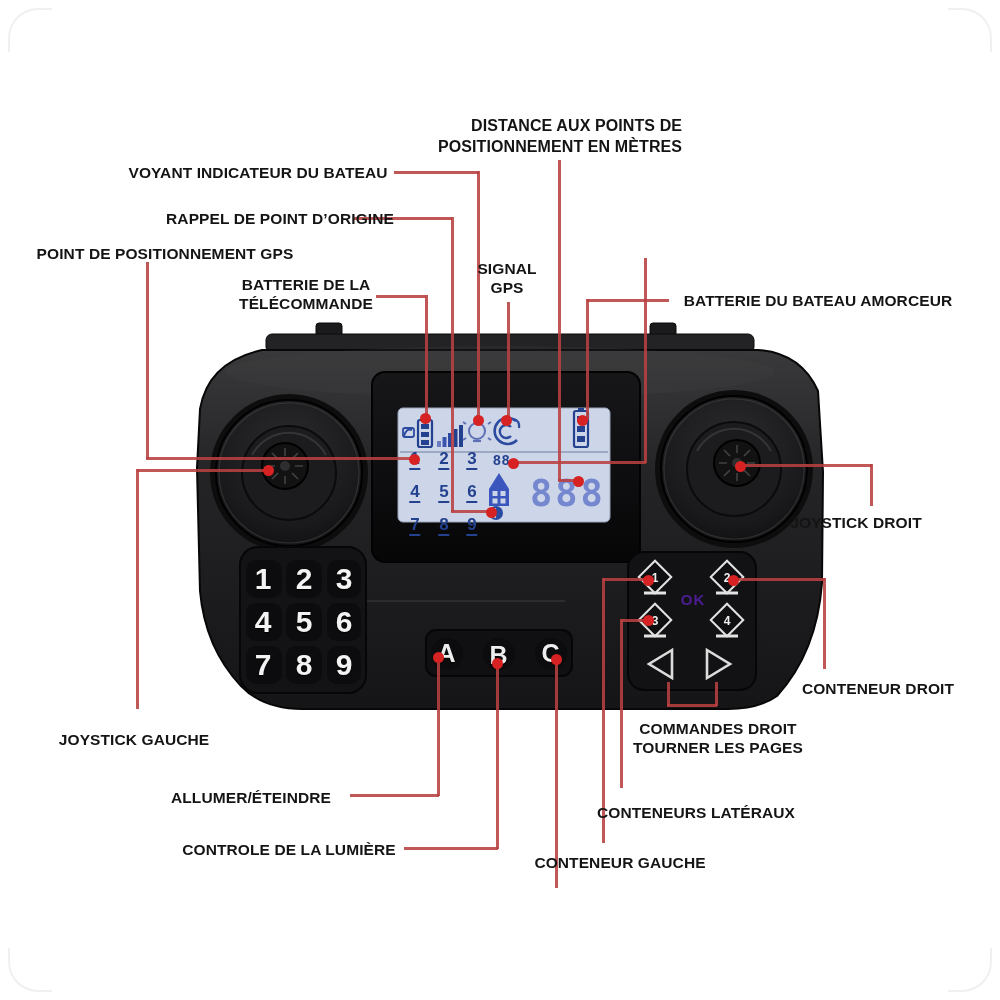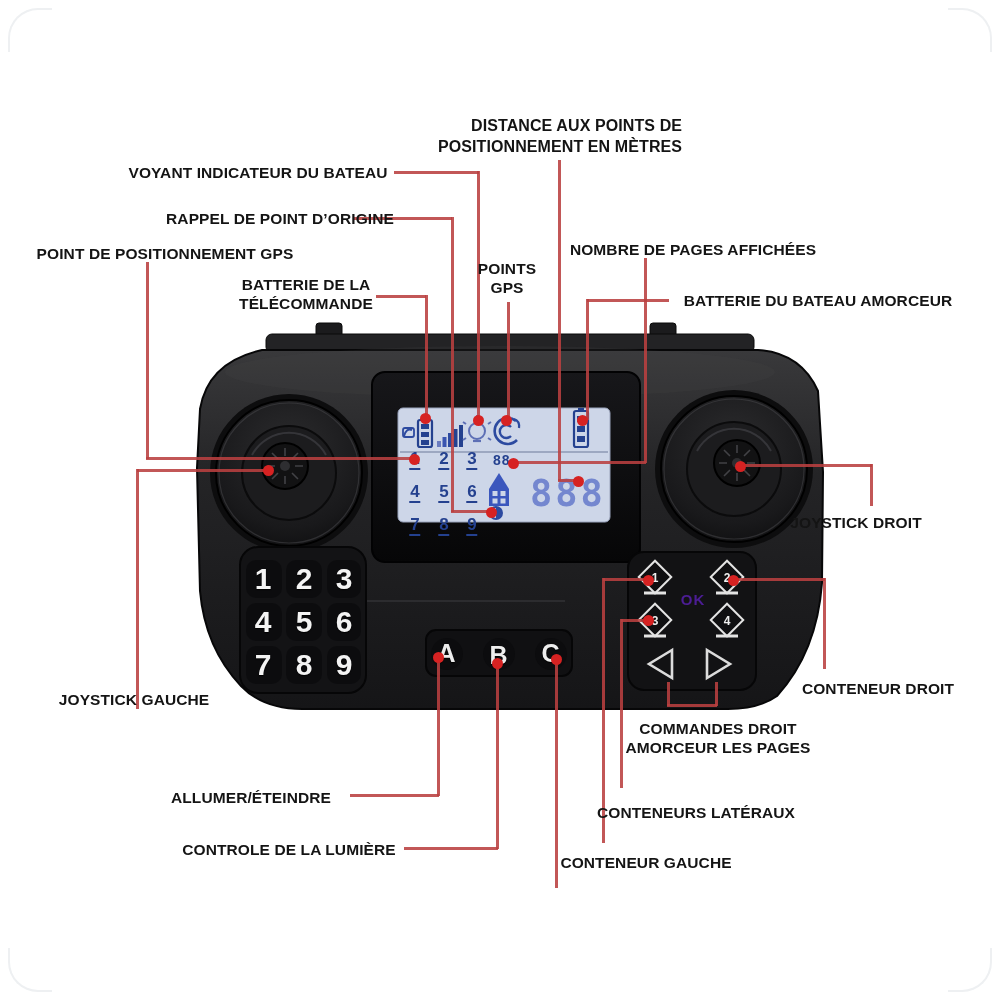--- a/index.html
+++ b/index.html
@@ -300,30 +300,29 @@
     <div>POSITIONNEMENT EN MÈTRES</div>
   </div>
   <div class="lbl" style="left:280px;top:209px">RAPPEL DE POINT D’ORIGINE</div>
   <div class="lbl" style="left:258px;top:163px">VOYANT INDICATEUR DU BATEAU</div>
   <div class="lbl" style="left:165px;top:244px">POINT DE POSITIONNEMENT GPS</div>
   <div class="lbl" style="left:306px;top:275px">
     <div>BATTERIE DE LA</div>
     <div>TÉLÉCOMMANDE</div>
   </div>
   <div class="lbl" style="left:507px;top:259px">
-    <div>POINTS</div>
+    <div>SIGNAL</div>
     <div>GPS</div>
   </div>
-  <div class="lbl" style="left:693px;top:240px">NOMBRE DE PAGES AFFICHÉES</div>
   <div class="lbl" style="left:818px;top:291px">BATTERIE DU BATEAU AMORCEUR</div>
   <div class="lbl" style="left:856px;top:513px">JOYSTICK DROIT</div>
   <div class="lbl" style="left:878px;top:679px">CONTENEUR DROIT</div>
-  <div class="lbl" style="left:134px;top:690px">JOYSTICK GAUCHE</div>
+  <div class="lbl" style="left:134px;top:730px">JOYSTICK GAUCHE</div>
   <div class="lbl" style="left:718px;top:719px">
     <div>COMMANDES DROIT</div>
-    <div>AMORCEUR LES PAGES</div>
+    <div>TOURNER LES PAGES</div>
   </div>
   <div class="lbl" style="left:251px;top:788px">ALLUMER/ÉTEINDRE</div>
   <div class="lbl" style="left:696px;top:803px">CONTENEURS LATÉRAUX</div>
   <div class="lbl" style="left:289px;top:840px">CONTROLE DE LA LUMIÈRE</div>
-  <div class="lbl" style="left:646px;top:853px">CONTENEUR GAUCHE</div>
+  <div class="lbl" style="left:620px;top:853px">CONTENEUR GAUCHE</div>
 
 </div>
 
 </body></html>

